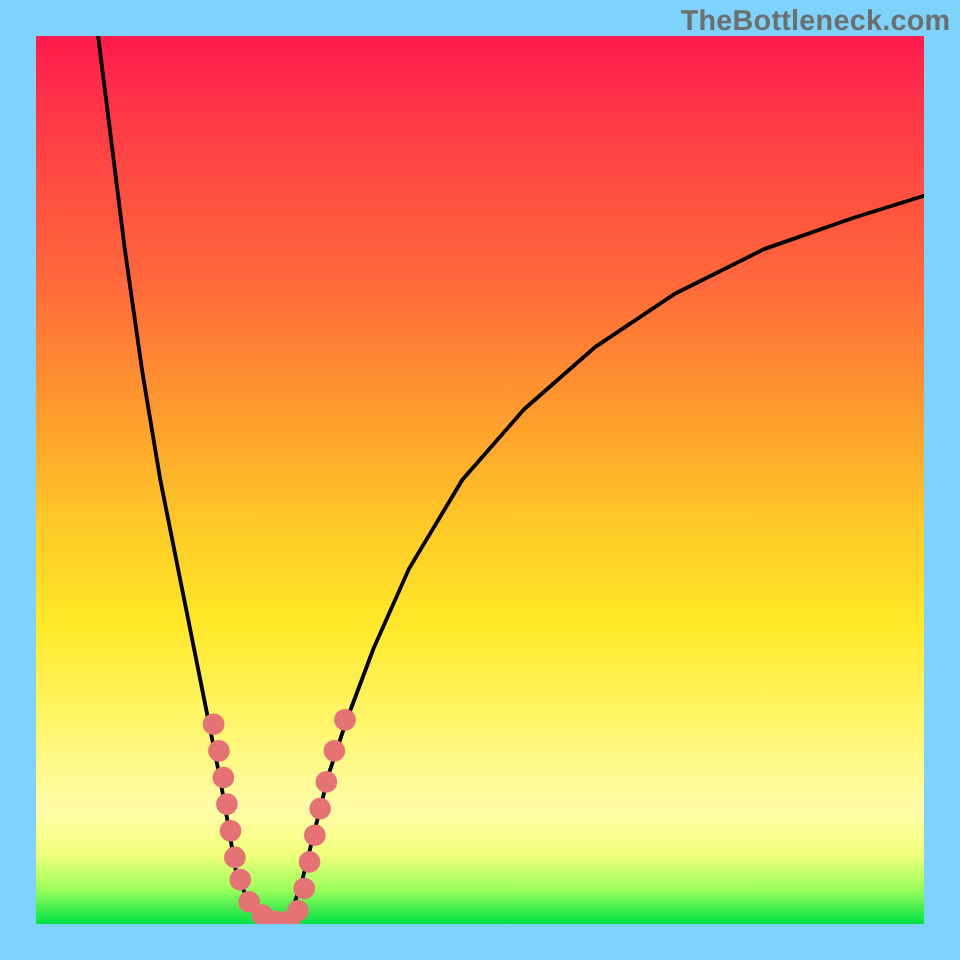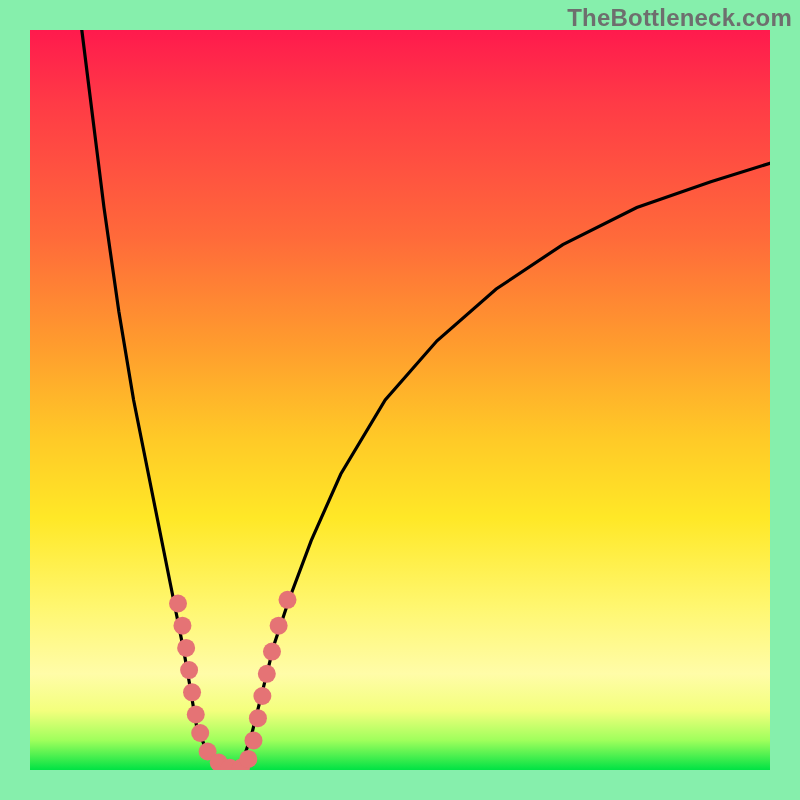--- a/index.html
+++ b/index.html
@@ -10,21 +10,21 @@
     overflow: hidden;
     background: #000;
     font-family: Arial, Helvetica, sans-serif;
   }
   .frame {
     position: absolute;
     left: 0;
     top: 0;
     width: 800px;
     height: 800px;
-    background: #86efac;
+    background: #7dd3fc;
   }
   .plot {
     position: absolute;
     left: 30px;
     top: 30px;
     width: 740px;
     height: 740px;
     
     background: linear-gradient(
       to bottom,

